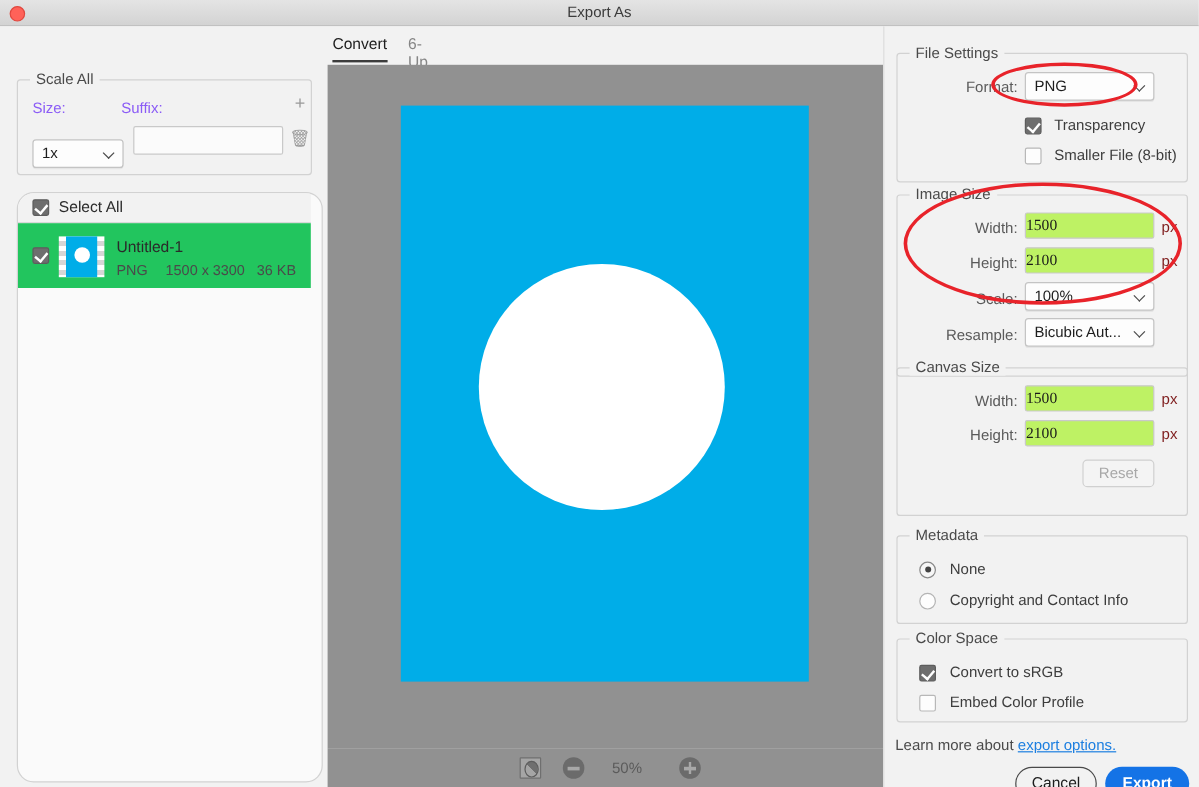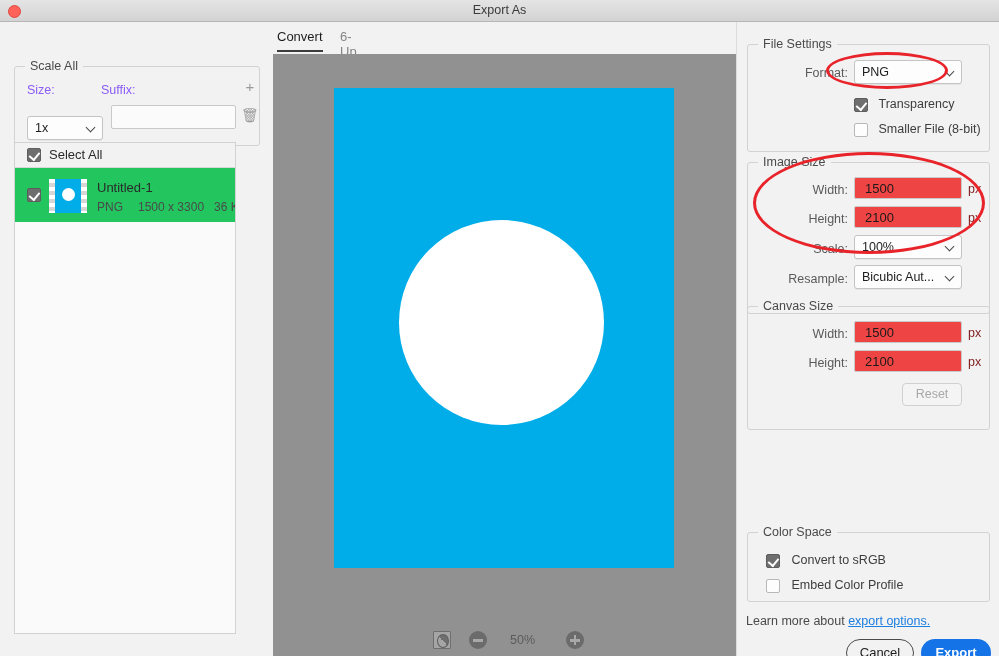--- a/index.html
+++ b/index.html
@@ -81,22 +81,22 @@
     color: #1a1a1a; padding: 0 6px;
   }
   .icon-btn {
     position: absolute; font-size: 15px; color: #9a9a9a;
     text-align: center; line-height: 1;
     user-select: none;
   }
 
   
   .select-all-box {
-    position: absolute; left: 14px; top: 120px; width: 222px; height: 492px;
-    border: 1px solid #d2d2d2; background: #fafafa; border-radius: 0;
+    position: absolute; left: 14px; top: 138px; width: 255px; height: 492px;
+    border: 1px solid #d2d2d2; background: #fafafa; border-radius: 14px;
     overflow: hidden;
   }
   .select-all-row {
     position: absolute; left: 0; top: 0; width: 244px; height: 25px;
     background: #f2f2f2; border-bottom: 1px solid #d8d8d8;
   }
   .cb {
     position: relative; display: inline-block;
     width: 14px; height: 14px; border-radius: 2px;
     vertical-align: middle;
@@ -181,24 +181,24 @@
 
   
   .right-panel {
     position: absolute; left: 736px; top: 0; width: 263px; height: 634px;
     background: #f2f2f2; border-left: 1px solid #dcdcdc;
   }
   .rp-box { position: absolute; left: 10px; width: 243px; border: 1px solid #d2d2d2; border-radius: 3px; }
   .rlabel { position: absolute; font-size: 12.5px; color: #5a5a5a; text-align: right; }
   .runit { position: absolute; font-size: 12.5px; color: #7f1d1d; }
   .rinput {
-    position: absolute; height: 22px; background: #ef4444;
+    position: absolute; height: 22px; background: #bef264;
     border: 1px solid #c9c9c9; border-radius: 2px;
-    font-size: 13px; color: #1a1a1a; padding: 0 10px;
-    font-family: Liberation Sans, sans-serif;
+    font-size: 13px; color: #1a1a1a; padding: 0 0;
+    font-family: Liberation Serif, serif;
   }
   .chk-row { position: absolute; font-size: 12.5px; color: #3d3d3d; }
   .radio {
     position: relative; display: inline-block; width: 14px; height: 14px;
     border-radius: 50%; vertical-align: middle;
     background: #fdfdfd; border: 1px solid #b4b4b4;
   }
   .radio.on { background: #f7f7f7; border: 1px solid #8a8a8a; }
   .radio.on:after {
     content: ""; position: absolute; left: 3.5px; top: 3.5px;
@@ -374,20 +374,31 @@
         <input class="rinput" style="left: 106px; top: 14px; width: 108px;" value="1500">
         <div class="runit" style="left:220px; top:19px;">px</div>
 
         <div class="rlabel" style="left:10px; top:49px; width:90px;">Height:</div>
         <input class="rinput" style="left: 106px; top: 43px; width: 108px;" value="2100">
         <div class="runit" style="left:220px; top:48px;">px</div>
 
         <div class="reset-btn" style="left:154px; top:76px;">Reset</div>
       </div>
 
+      <div class="rp-box" style="top:424px; height:74px;">
+        <div class="group-legend">Metadata</div>
+        <div class="chk-row" style="left:18px; top:20px;">
+          <span class="radio on"></span>
+          <span style="margin-left:8px;">None</span>
+        </div>
+        <div class="chk-row" style="left:18px; top:46px;">
+          <span class="radio"></span>
+          <span style="margin-left:8px;">Copyright and Contact Info</span>
+        </div>
+      </div>
 
       <div class="rp-box" style="top:510px; height:70px;">
         <div class="group-legend">Color Space</div>
         <div class="chk-row" style="left:18px; top:20px;">
           <span class="cb checked"></span>
           <span style="margin-left:8px;">Convert to sRGB</span>
         </div>
         <div class="chk-row" style="left:18px; top:45px;">
           <span class="cb unchecked"></span>
           <span style="margin-left:8px;">Embed Color Profile</span>

